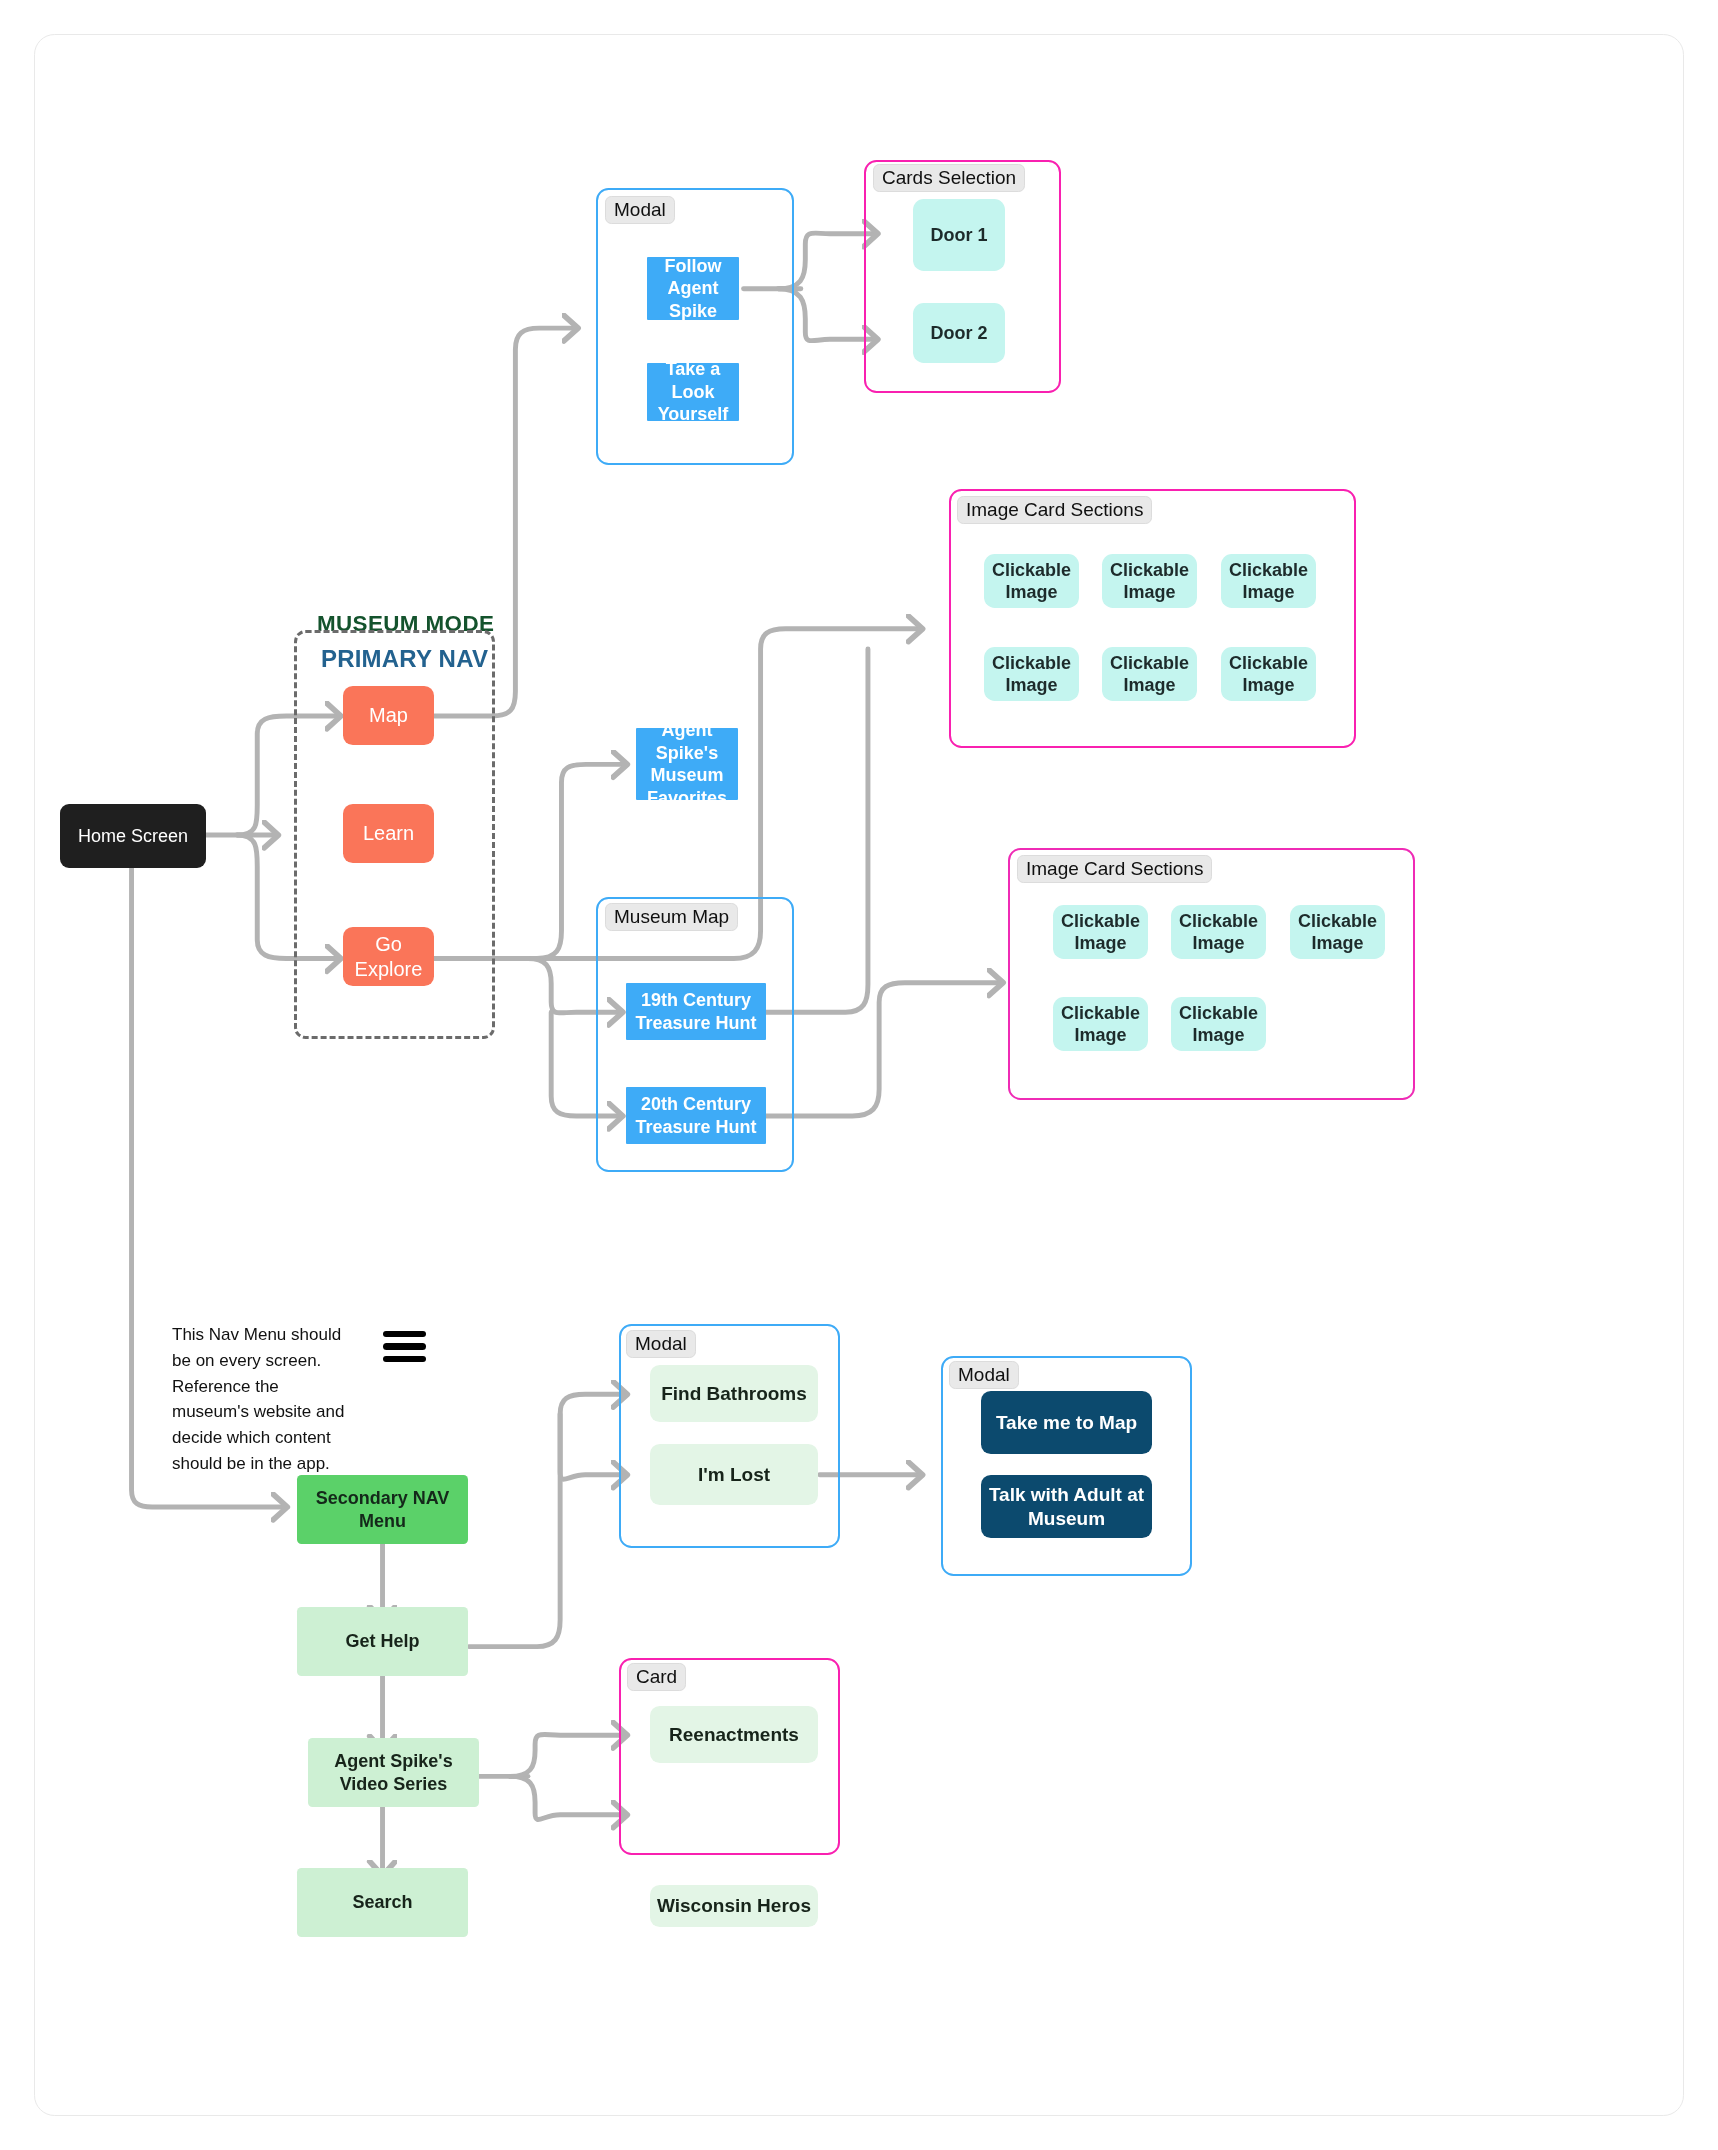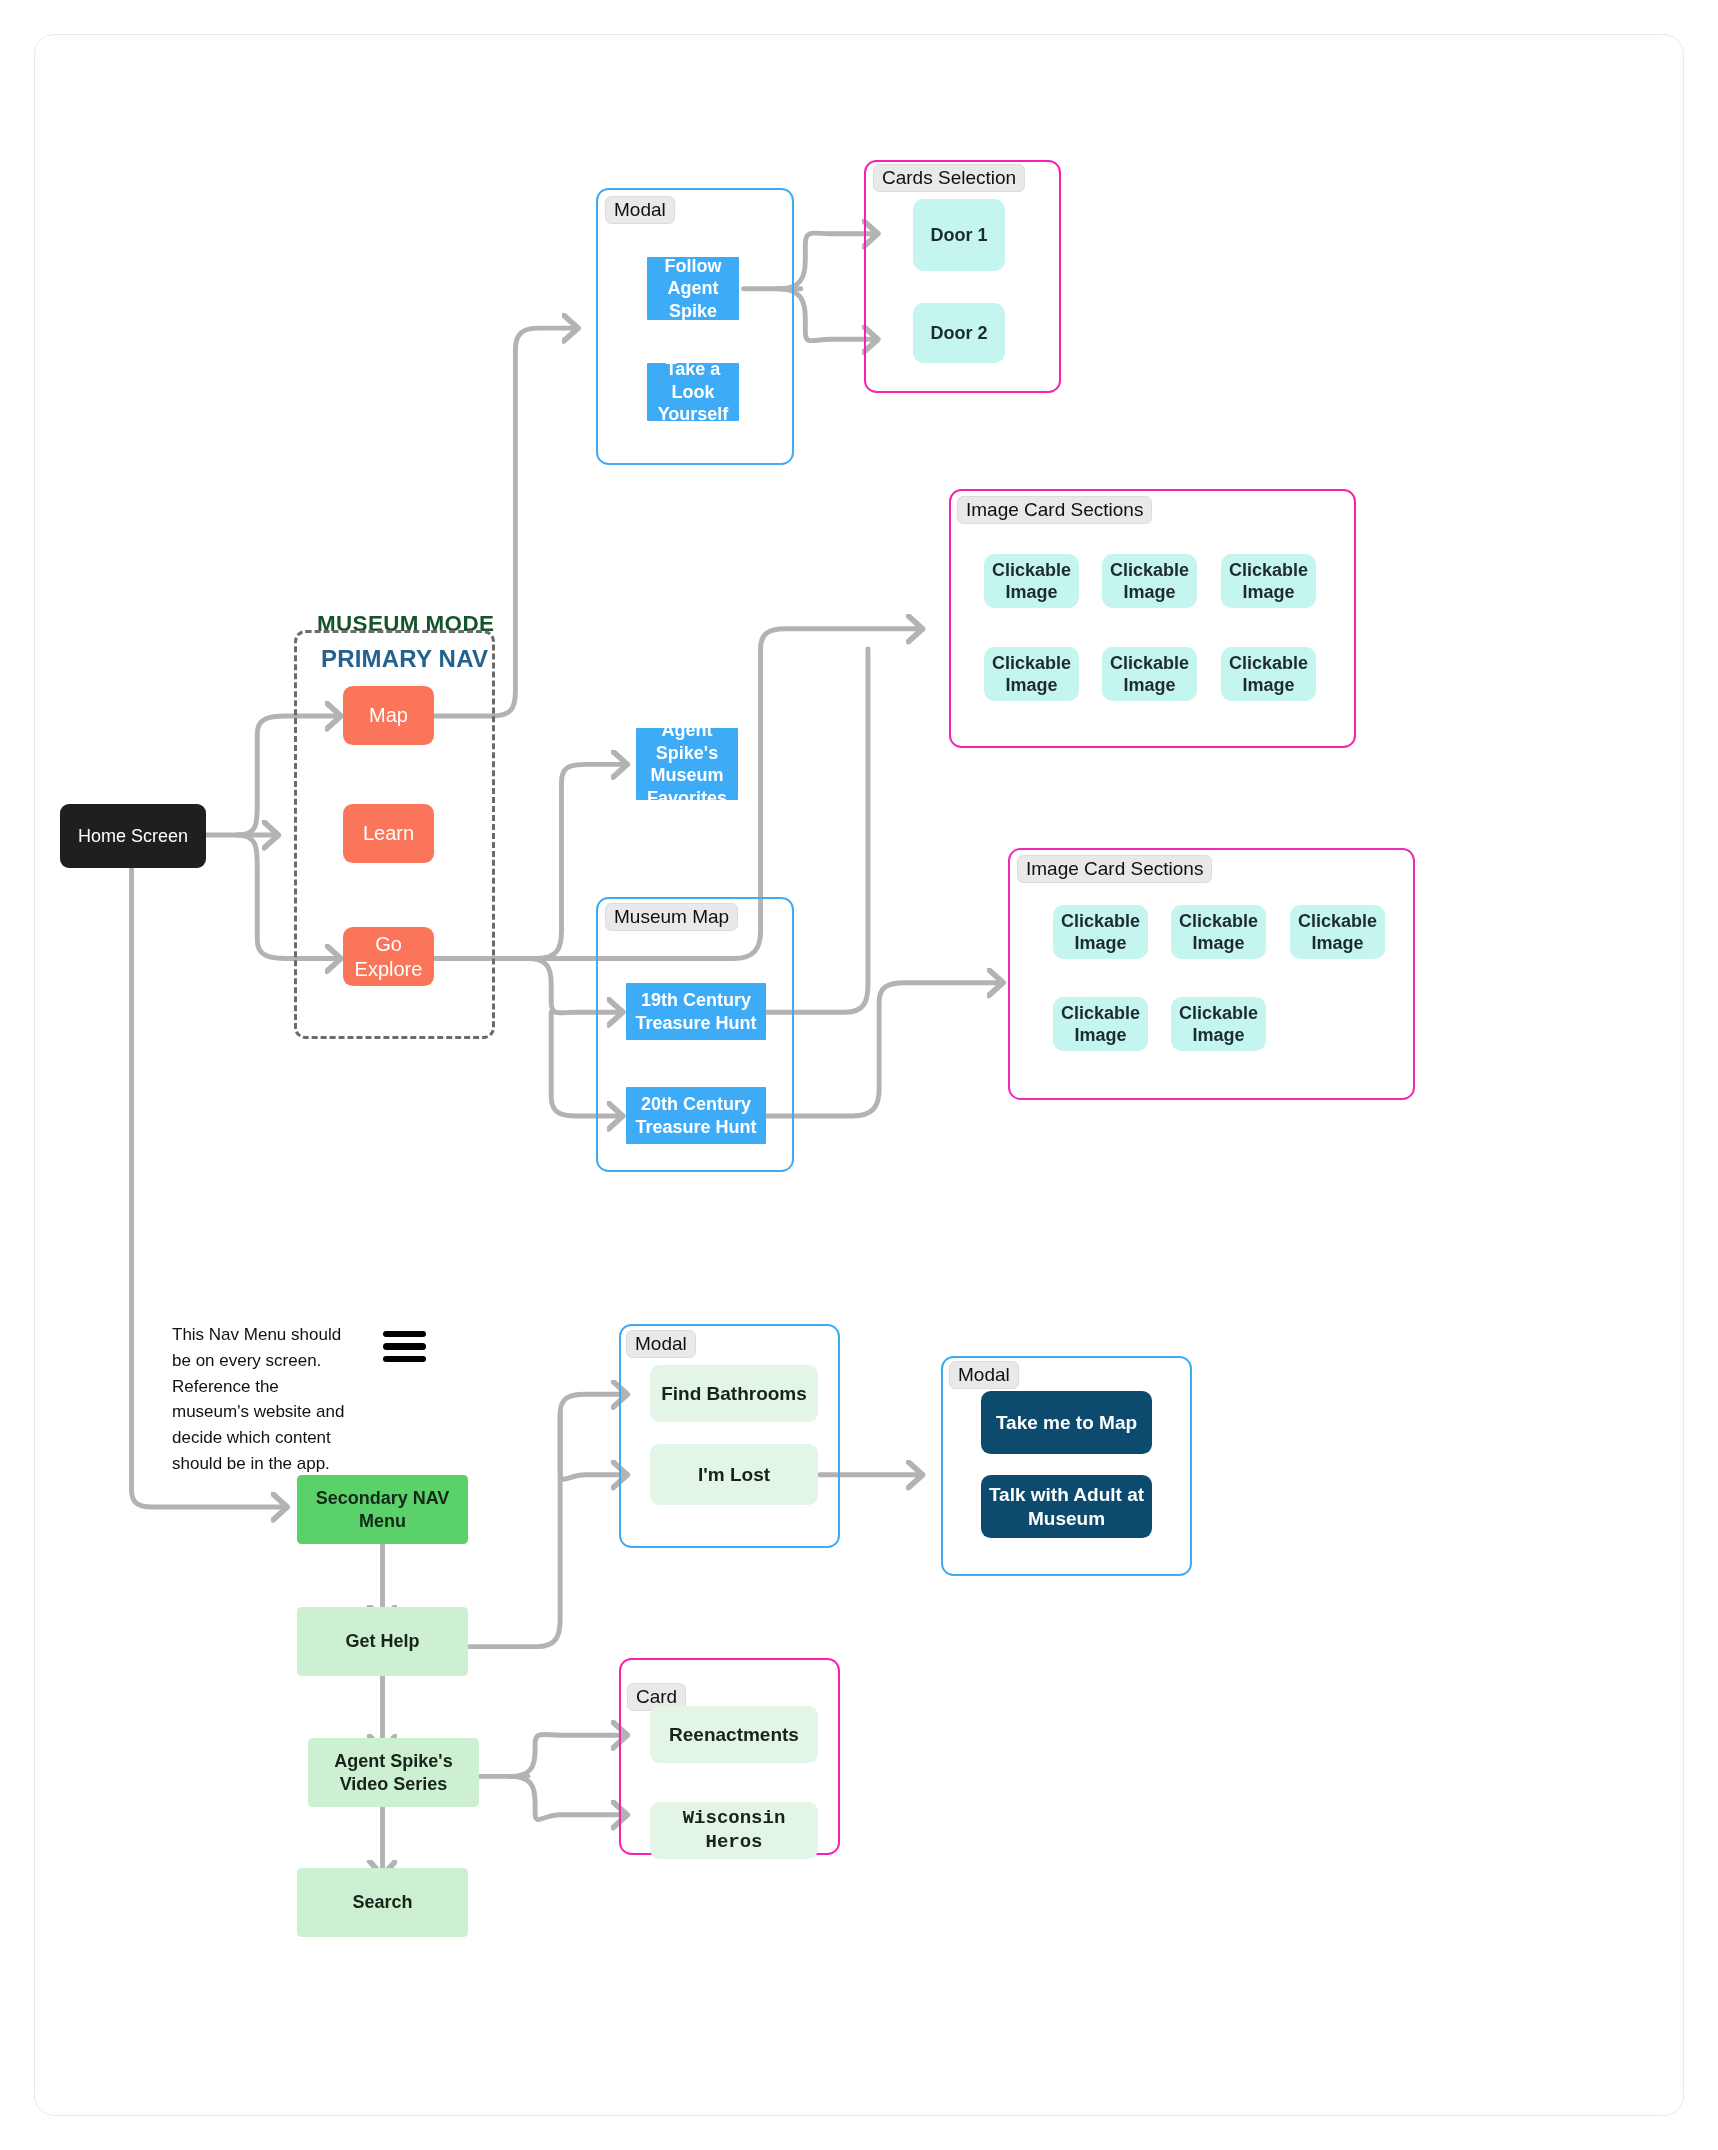--- a/index.html
+++ b/index.html
@@ -215,22 +215,22 @@
       <span>Get Help</span>
     </div>
   <div class="node n-green-light" style="left:308px;top:1738px;width:171px;height:69px;">
       <span>Agent Spike's Video Series</span>
     </div>
   <div class="node n-green-light" style="left:297px;top:1868px;width:171px;height:69px;">
       <span>Search</span>
     </div>
 
   <div class="frame pink" style="left:619px;top:1658px;width:221px;height:197px;"></div>
-  <div class="frame-label" style="left:627px;top:1663px;margin-top:20px;">Card</div>
+  <div class="frame-label" style="left:627px;top:1663px;">Card</div>
   <div class="node n-green-pale" style="left:650px;top:1706px;width:168px;height:57px;">
       <span>Reenactments</span>
     </div>
-  <div class="node n-green-pale" style="left:650px;top:1802px;width:168px;height:57px;font-family:Liberation Mono, monospace;">
+  <div class="node n-green-pale" style="left:650px;top:1885px;width:168px;height:42px;">
       <span>Wisconsin Heros</span>
     </div>
 
 </div>
 
 
 </body></html>

